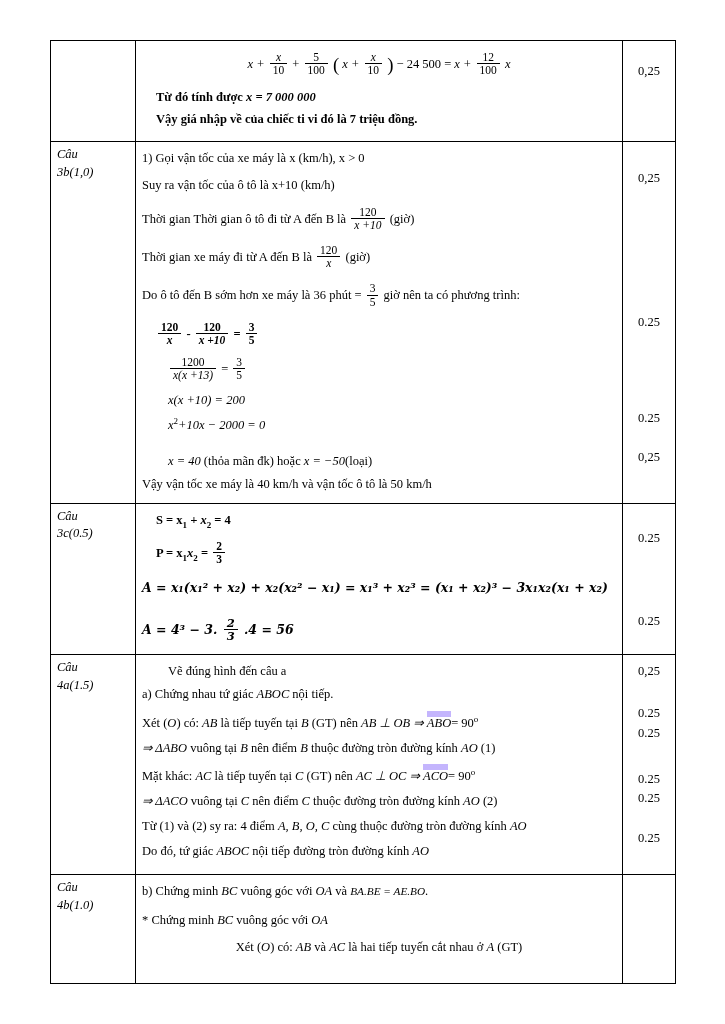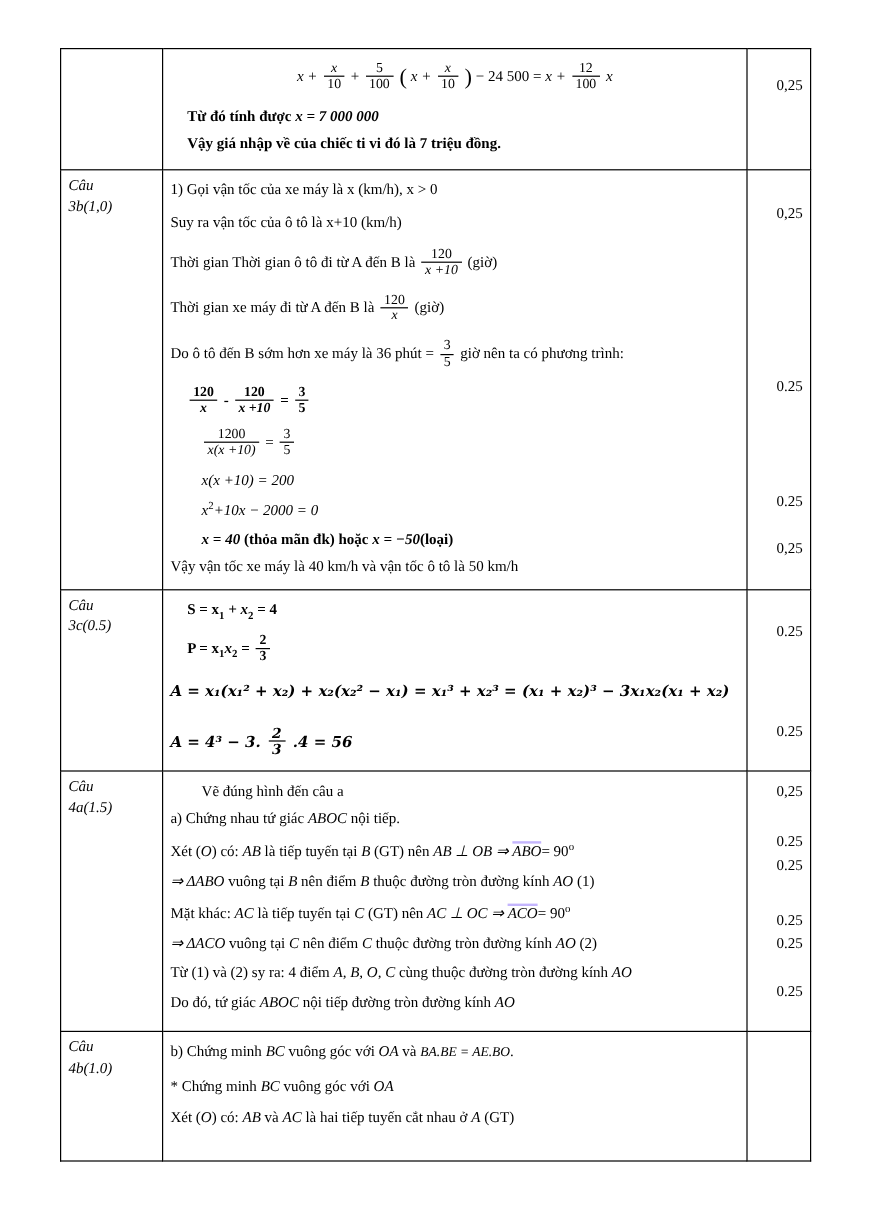--- a/index.html
+++ b/index.html
@@ -39,21 +39,21 @@
   .label-cell {
     font-size: 13px;
     line-height: 1.45;
     padding-top: 6px;
     font-style: italic;
   }
   .label-cell .lbl-line { display: block; }
 
   .score-cell {
     font-size: 12.5px;
-    text-align: right;
+    text-align: center;
     padding-left: 8px;
     padding-top: 6px;
   }
   .score-cell .s {
     display: block;
   }
 
   .body-cell p {
     margin: 0 0 5px 0;
   }
@@ -83,21 +83,21 @@
 
   .bold-math {
     font-family: "DejaVu Serif", serif;
     font-weight: bold;
     font-style: italic;
     font-size: 12.5px;
   }
   .bold-math .frac { font-style: italic; }
 
   .overline-ang {
-    border-top: 2px solid #c4b5fd;
+    border-top: 6px solid #c4b5fd;
     padding-top: 0px;
     display: inline-block;
     line-height: 1.1;
   }
 </style>
 </head>
 <body>
 
 <div class="page">
   <table class="grade-table">
@@ -192,33 +192,33 @@
             </span>
             <span>=</span>
             <span class="frac">
               <span class="num">3</span>
               <span class="den">5</span>
             </span>
           </p>
           <p class="indent2" style="margin-top:10px;">
             <span class="frac">
               <span class="num">1200</span>
-              <span class="den math">x(x +10)</span>
+              <span class="den math">x(x +13)</span>
             </span>
             <span>=</span>
             <span class="frac">
               <span class="num">3</span>
               <span class="den">5</span>
             </span>
           </p>
           <p class="indent2 math" style="margin-top:10px;">x(x +10) = 200</p>
           <p class="indent2" style="margin-top:6px;">
             <span class="math">x</span><span class="sup">2</span><span class="math">+10x − 2000 = 0</span>
           </p>
-          <p class="indent2" style="margin-top:6px;font-weight:bold;">
+          <p class="indent2" style="margin-top:18px;">
             <span class="math">x = 40</span>
             <span>(thỏa mãn đk) hoặc</span>
             <span class="math">x = −50</span><span>(loại)</span>
           </p>
           <p style="margin-top:4px; margin-bottom:5px;">Vậy vận tốc xe máy là 40 km/h và vận tốc ô tô là 50 km/h</p>
         </td>
         <td class="score-cell">
           <span class="s" style="margin-top:24px;">0,25</span>
           <span class="s" style="margin-top:126px;">0.25</span>
           <span class="s" style="margin-top:78px;">0.25</span>
@@ -347,21 +347,21 @@
             <span class="math">OA</span>
             <span>và</span>
             <span class="math" style="font-size:0.9em;">BA.BE = AE.BO</span><span>.</span>
           </p>
           <p style="margin-top:11px;">
             <span>* Chứng minh</span>
             <span class="math">BC</span>
             <span>vuông góc với</span>
             <span class="math">OA</span>
           </p>
-          <p style="margin-top:9px; margin-bottom:22px;">
+          <p style="margin-top:9px; margin-bottom:22px;text-align:center;">
             <span>Xét (</span><span class="math">O</span><span>) có:</span>
             <span class="math">AB</span>
             <span>và</span>
             <span class="math">AC</span>
             <span>là hai tiếp tuyến cắt nhau ở</span>
             <span class="math">A</span>
             <span>(GT)</span>
           </p>
         </td>
         <td class="score-cell"></td>

